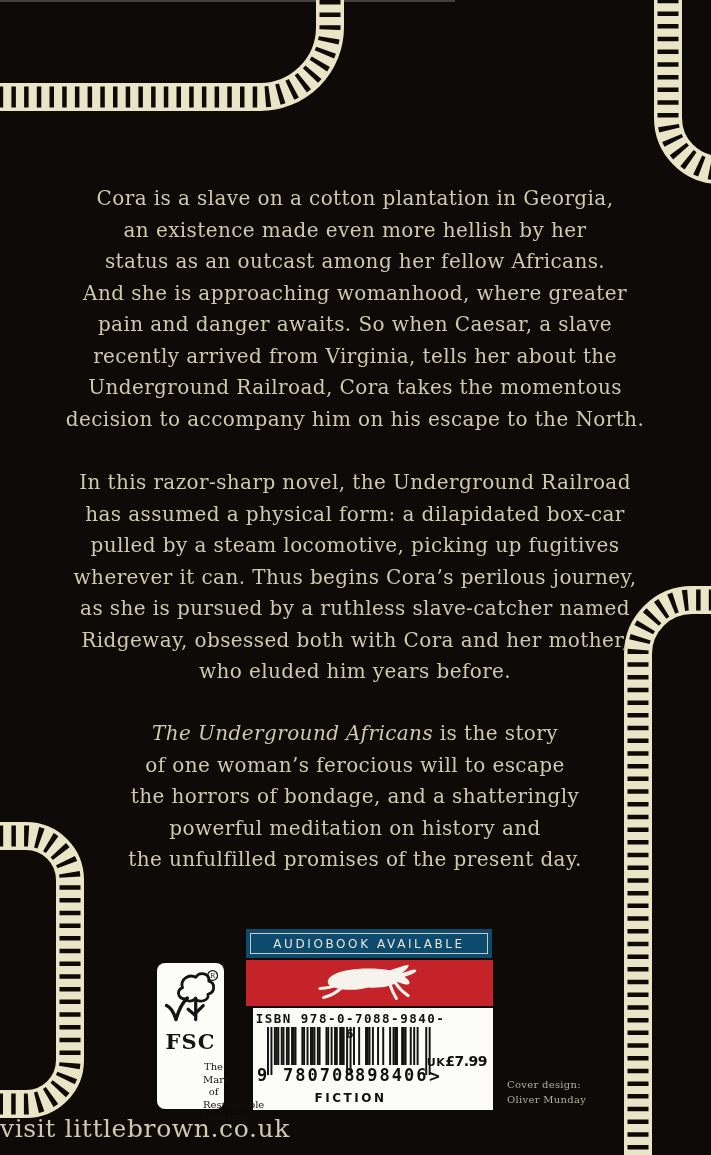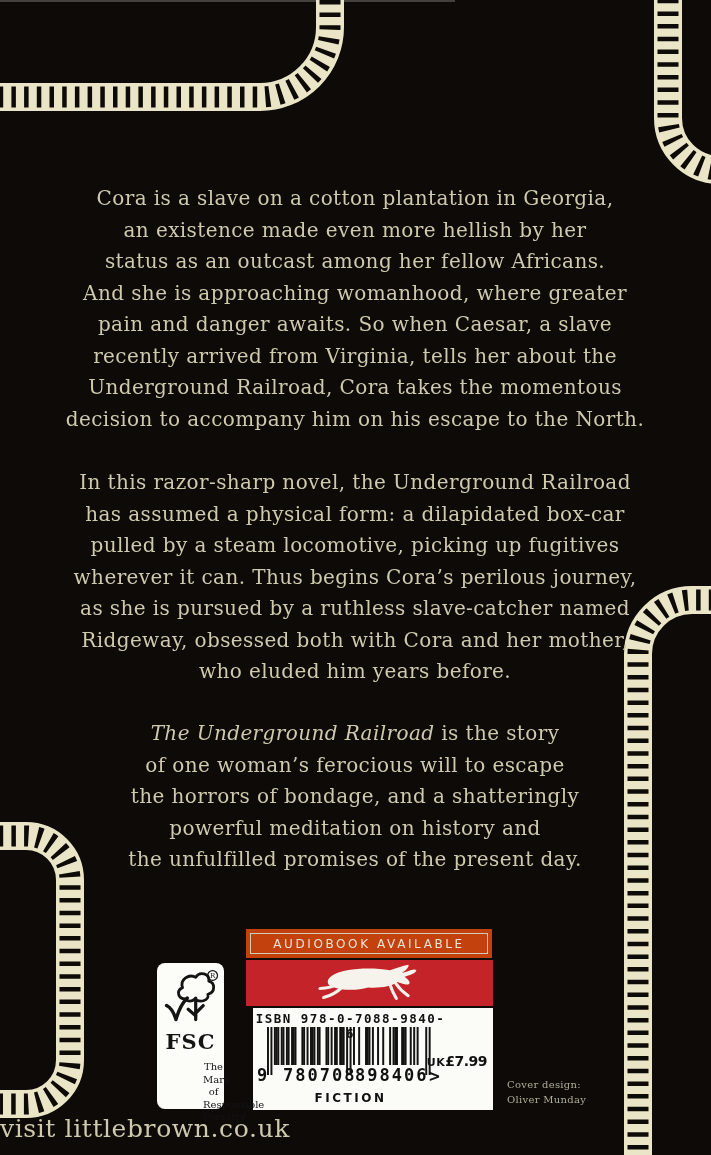--- a/index.html
+++ b/index.html
@@ -15,21 +15,21 @@
   .track-bed{fill:none;stroke:#eae5c6;stroke-width:28;}
   .track-ties{fill:none;stroke:#0d0a08;stroke-width:21;stroke-dasharray:4.5 8.2;}
   
   .blurb{
     position:absolute;left:35px;width:640px;text-align:center;
     color:#cfc9ad;font-size:20px;line-height:31.5px;letter-spacing:.4px;
   }
   .tline{display:block;}
   .italic{font-style:italic;}
   
-  .banner{position:absolute;left:246px;top:929px;width:246px;height:29px;background:#c2410c;padding:0;}
+  .banner{position:absolute;left:246px;top:929px;width:246px;height:29px;background:#0c4a6e;padding:0;}
   .banner-inner{
     margin:4px;height:19px;border:1px solid #cfccbc;
     display:flex;align-items:center;justify-content:center;
     color:#e8e5d6;font-family:"DejaVu Sans", sans-serif;
     font-size:12px;letter-spacing:2.6px;
   }
   
   .redband{position:absolute;left:246px;top:960px;width:247px;height:46px;background:#c4232a;display:flex;align-items:center;justify-content:center;}
   
   .barcode-box{
@@ -108,21 +108,21 @@
       <span class="tline">In this razor-sharp novel, the Underground Railroad</span>
       <span class="tline">has assumed a physical form: a dilapidated box-car</span>
       <span class="tline">pulled by a steam locomotive, picking up fugitives</span>
       <span class="tline">wherever it can. Thus begins Cora’s perilous journey,</span>
       <span class="tline">as she is pursued by a ruthless slave-catcher named</span>
       <span class="tline">Ridgeway, obsessed both with Cora and her mother,</span>
       <span class="tline">who eluded him years before.</span>
     </div>
 
   <div class="blurb" style="top:718px;">
-    <span class="tline"><span class="italic">The Underground Railroad</span><span> is the story</span></span>
+    <span class="tline"><span class="italic">The Underground Africans</span><span> is the story</span></span>
     <span><span class="tline">of one woman’s ferocious will to escape</span><span class="tline">the horrors of bondage, and a shatteringly</span><span class="tline">powerful meditation on history and</span><span class="tline">the unfulfilled promises of the present day.</span></span>
   </div>
 
   <div class="banner">
     <div class="banner-inner">AUDIOBOOK AVAILABLE</div>
   </div>
 
   <div class="redband">
     <svg width="118" height="40" viewBox="0 0 120 44">
       <g fill="#f6f3ec" stroke="none">

